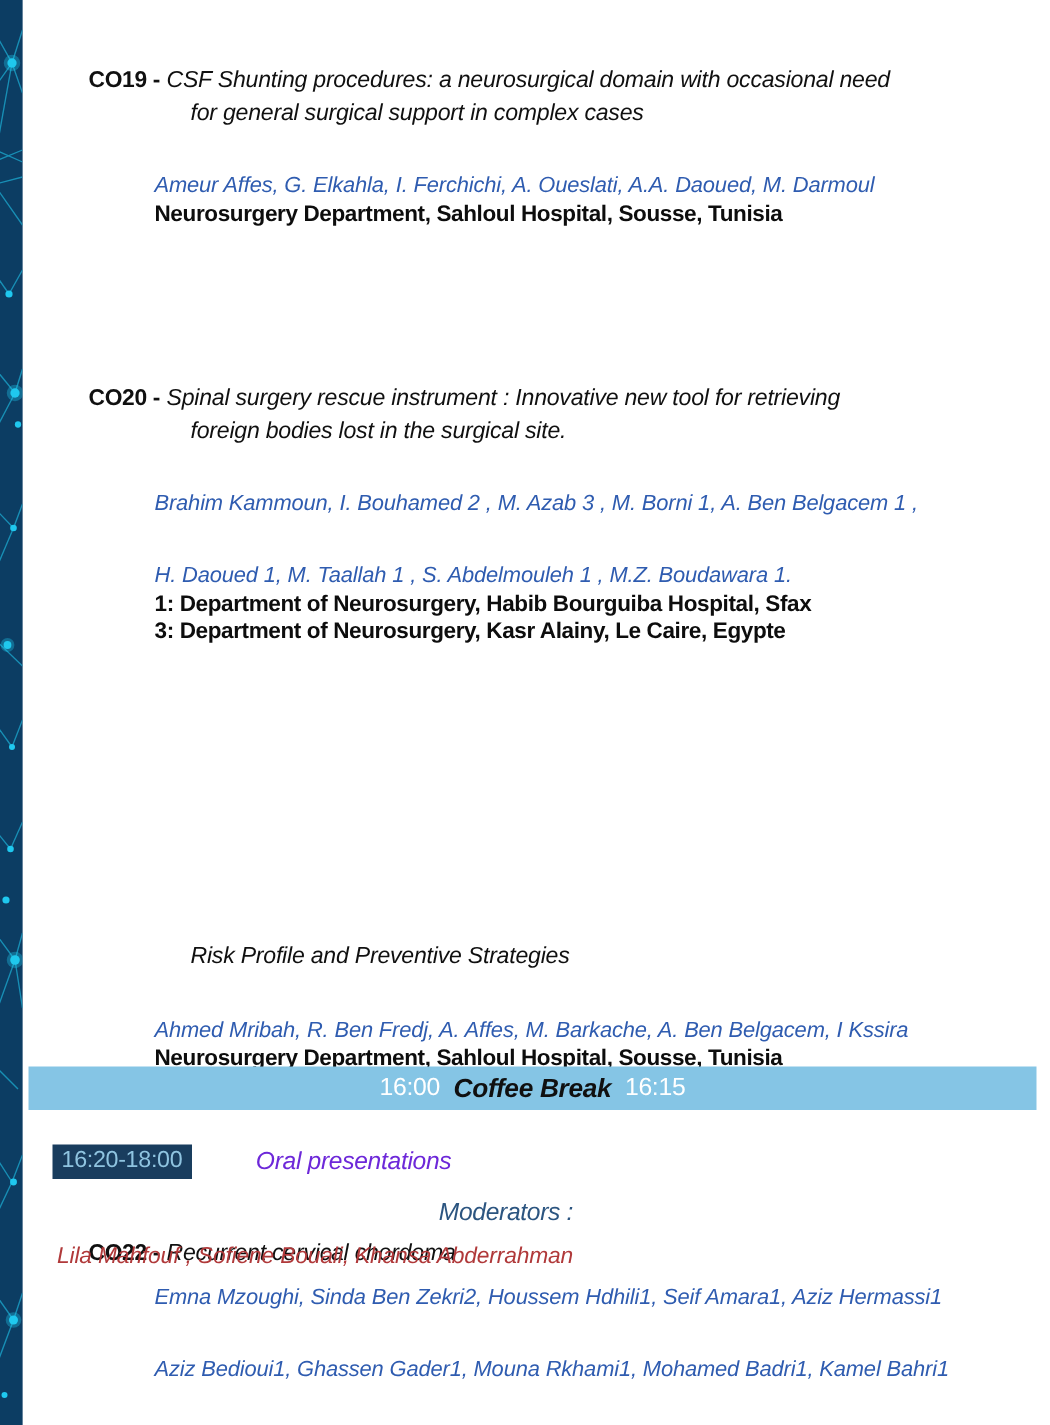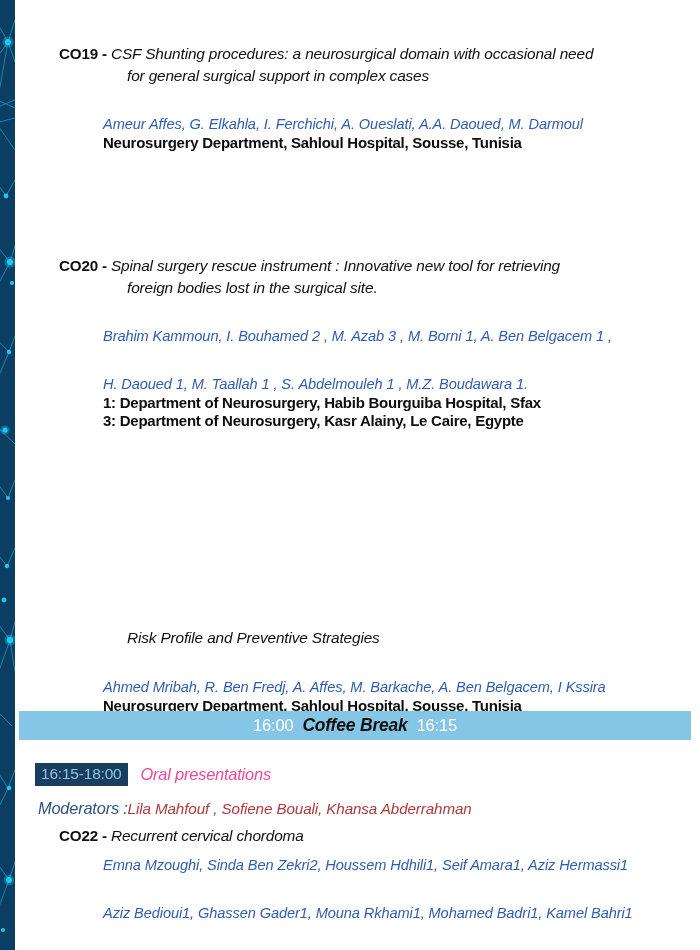--- a/index.html
+++ b/index.html
@@ -134,33 +134,35 @@
   }
   .slot-badge {
     background: #193d5e;
     color: #8fc4e0;
     font-size: 15.5px;
     padding: 3px 6px 4px 6px;
     line-height: 16px;
     letter-spacing: -0.2px;
   }
   .slot-label {
-    color: #ec4899;
+    color: #6d28d9;
     font-style: italic;
     font-size: 16.4px;
     letter-spacing: -0.2px;
+    margin-left: 30px;
   }
 
   .moderators-row {
     position: absolute;
     left: 38px;
     top: 799px;
     display: flex;
-    align-items: center;
-    gap: 0;
+    align-items: flex-end;
+    gap: 11px;
+    flex-direction: column;
   }
   .moderators-label {
     color: #2c5580;
     font-style: italic;
     font-size: 16.4px;
     letter-spacing: -0.2px;
   }
   .moderators-names {
     color: #b0393a;
     font-style: italic;
@@ -263,21 +265,21 @@
     <span class="authors">Aziz Bedioui1, Ghassen Gader1, Mouna Rkhami1, Mohamed Badri1, Kamel Bahri1</span>
   </div>
 
   <div class="break-banner">
     <span class="break-time">16:00</span>
     <span class="break-label">Coffee Break</span>
     <span class="break-time">16:15</span>
   </div>
 
   <div class="slot-row">
-    <span class="slot-badge">16:15-18:00</span>
+    <span class="slot-badge">16:20-18:00</span>
     <span class="slot-label">Oral presentations</span>
   </div>
 
   <div class="moderators-row">
     <span class="moderators-label">Moderators :</span>
     <span class="moderators-names">Lila Mahfouf , Sofiene Bouali,  Khansa Abderrahman</span>
   </div>
 
 </div>
 

